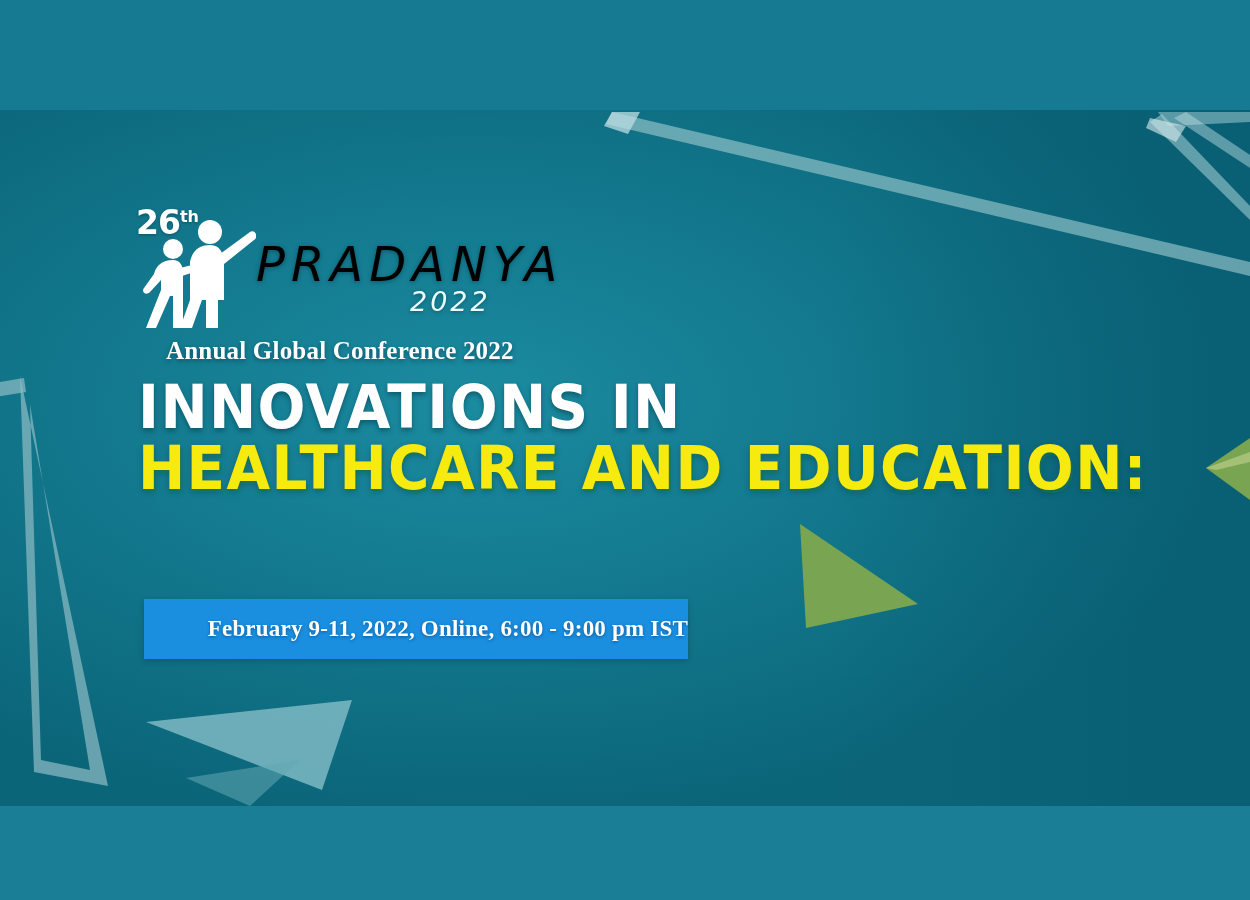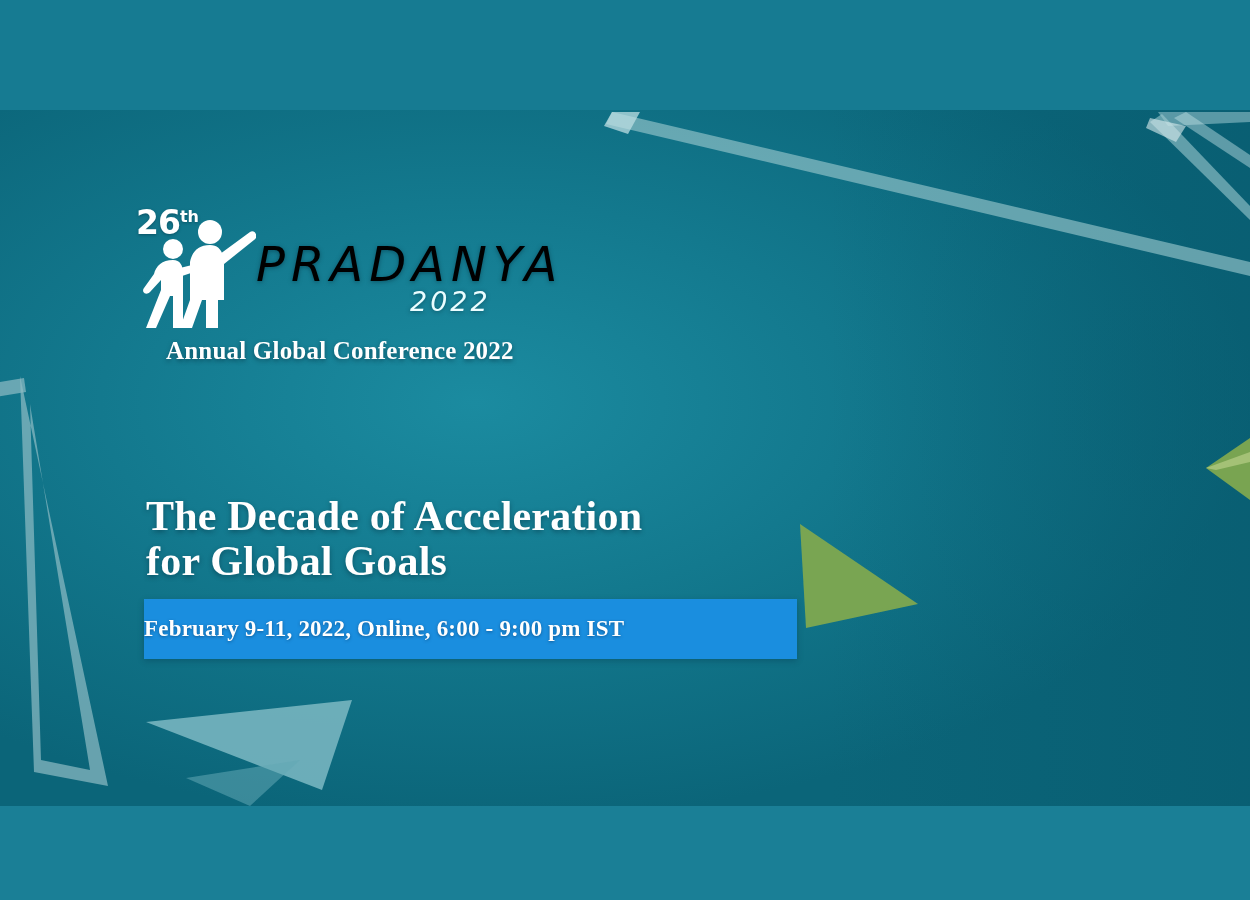--- a/index.html
+++ b/index.html
@@ -166,26 +166,26 @@
     line-height: 1.06;
     letter-spacing: 0.2px;
     white-space: nowrap;
     text-shadow: 0 2px 5px rgba(0,40,55,0.45);
   }
 
   .date-banner {
     position: absolute;
     left: 144px;
     top: 599px;
-    width: 653px;
+    width: 544px;
     height: 60px;
     background: #1a8edf;
     display: flex;
     align-items: center;
-    justify-content: flex-start;
+    justify-content: flex-end;
     box-shadow: 0 2px 6px rgba(0,40,60,0.28);
   }
   .date-text {
     color: #ffffff;
     font-family: "Liberation Serif", serif;
     font-weight: 700;
     font-size: 23px;
     letter-spacing: 0.2px;
     white-space: nowrap;
     text-shadow: 0 1px 3px rgba(0,40,80,0.5);
@@ -258,23 +258,23 @@
         <path d="M 88,50 L 118,28 C 123,25 127,33 122,36 L 92,60 Z"></path>
       </g>
     </svg>
 
     <div class="logo-word">PRADANYA</div>
     <div class="logo-year">2022</div>
   </div>
 
   <div class="kicker">Annual Global Conference 2022</div>
 
-
-  <div class="subhead">
-    <span class="subhead-line">The Decade of Acceleration</span>
-    <span class="subhead-line">for Global Goals</span>
+  <div class="headline">
+    <span class="headline-line hl-white">INNOVATIONS IN</span>
+    <span class="headline-line hl-yellow">HEALTHCARE AND EDUCATION:</span>
   </div>
+
 
   <div class="date-banner">
     <span class="date-text">February 9-11, 2022, Online, 6:00 - 9:00 pm IST</span>
   </div>
 
 </div>
 
 </body></html>

